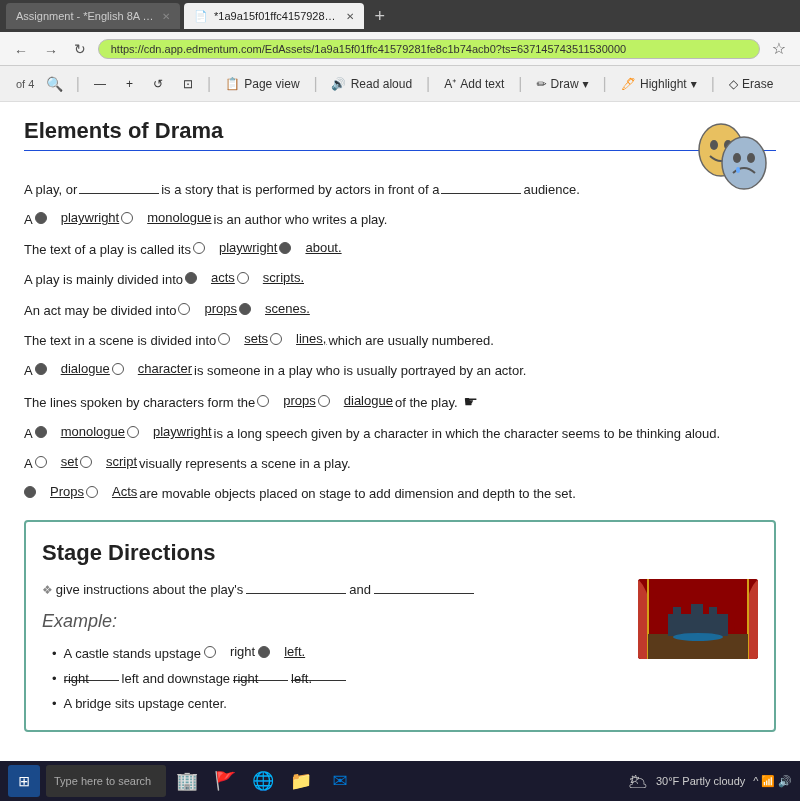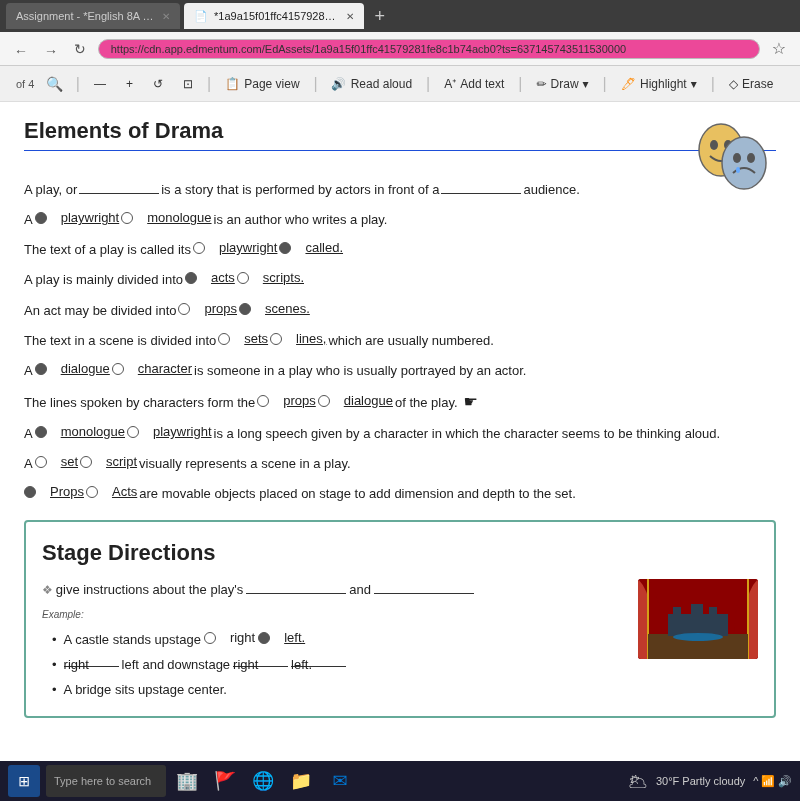--- a/index.html
+++ b/index.html
@@ -63,21 +63,21 @@
       height: 34px;
       display: flex;
       align-items: center;
       padding: 0 10px;
       gap: 8px;
       border-bottom: 1px solid #ccc;
     }
 
     .address-input {
       flex: 1;
-      background: #ec4899;
+      background: #bef264;
       border: 1px solid #bbb;
       border-radius: 14px;
       padding: 3px 12px;
       font-size: 11px;
       color: #333;
     }
 
     .nav-btn {
       background: none;
       border: none;
@@ -227,21 +227,21 @@
       display: inline-block;
       border-bottom: 1px solid #333;
       width: 100px;
       height: 14px;
       vertical-align: bottom;
     }
 
     .example-label {
       font-style: italic;
       color: #555;
-      font-size: 10px;
+      font-size: 18px;
       margin-bottom: 4px;
     }
 
     .bullet-item {
       display: flex;
       align-items: baseline;
       flex-wrap: wrap;
       gap: 3px;
       margin-bottom: 3px;
       padding-left: 10px;
@@ -418,21 +418,21 @@
       </div>
 
       <div class="content-line">
         <span>The text of a play is called its</span>
         <span class="radio-label">
           <span class="radio-circle"></span>
           <span class="underline-text">playwright</span>
         </span>
         <span class="radio-label">
           <span class="radio-circle radio-filled"></span>
-          <span class="underline-text">called.</span>
+          <span class="underline-text">about.</span>
         </span>
       </div>
 
       <div class="content-line">
         <span>A play is mainly divided into</span>
         <span class="radio-label">
           <span class="radio-circle radio-filled"></span>
           <span class="underline-text">acts</span>
         </span>
         <span class="radio-label">

